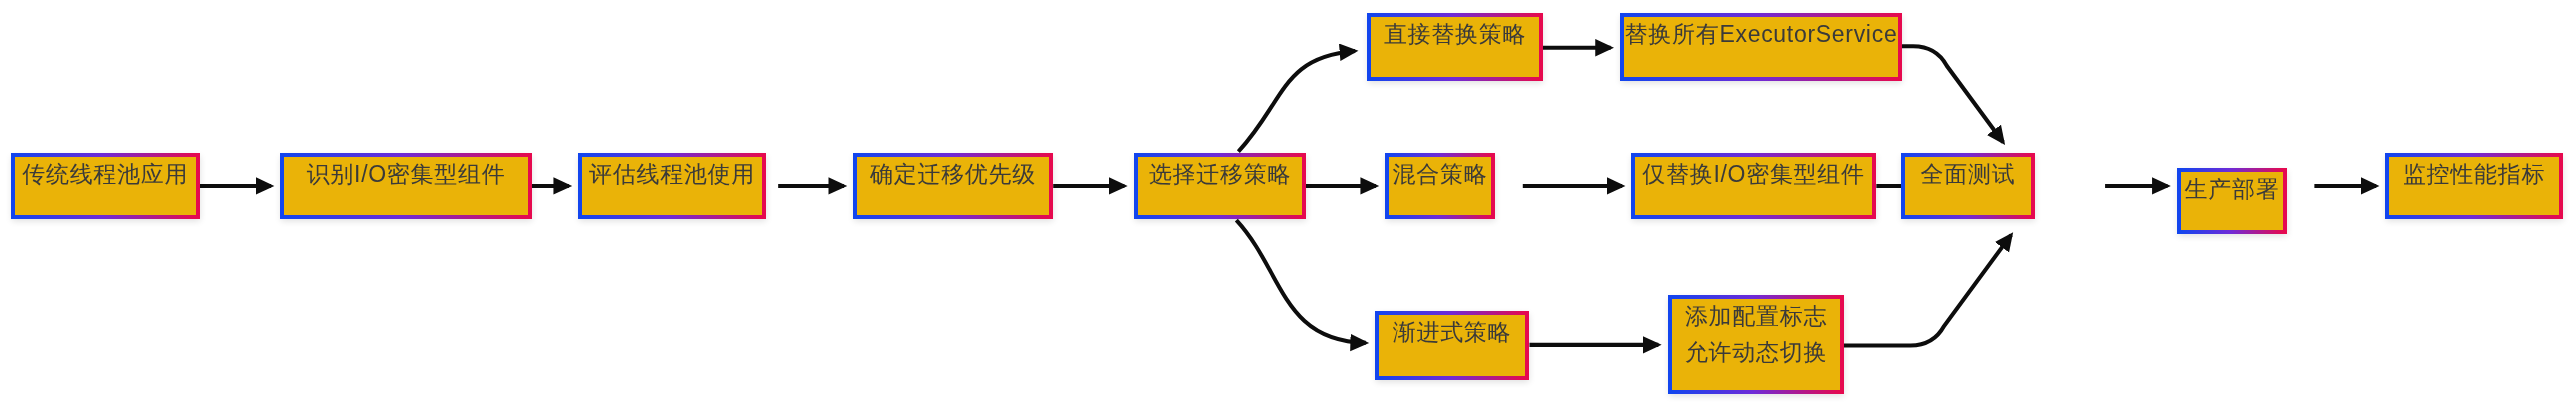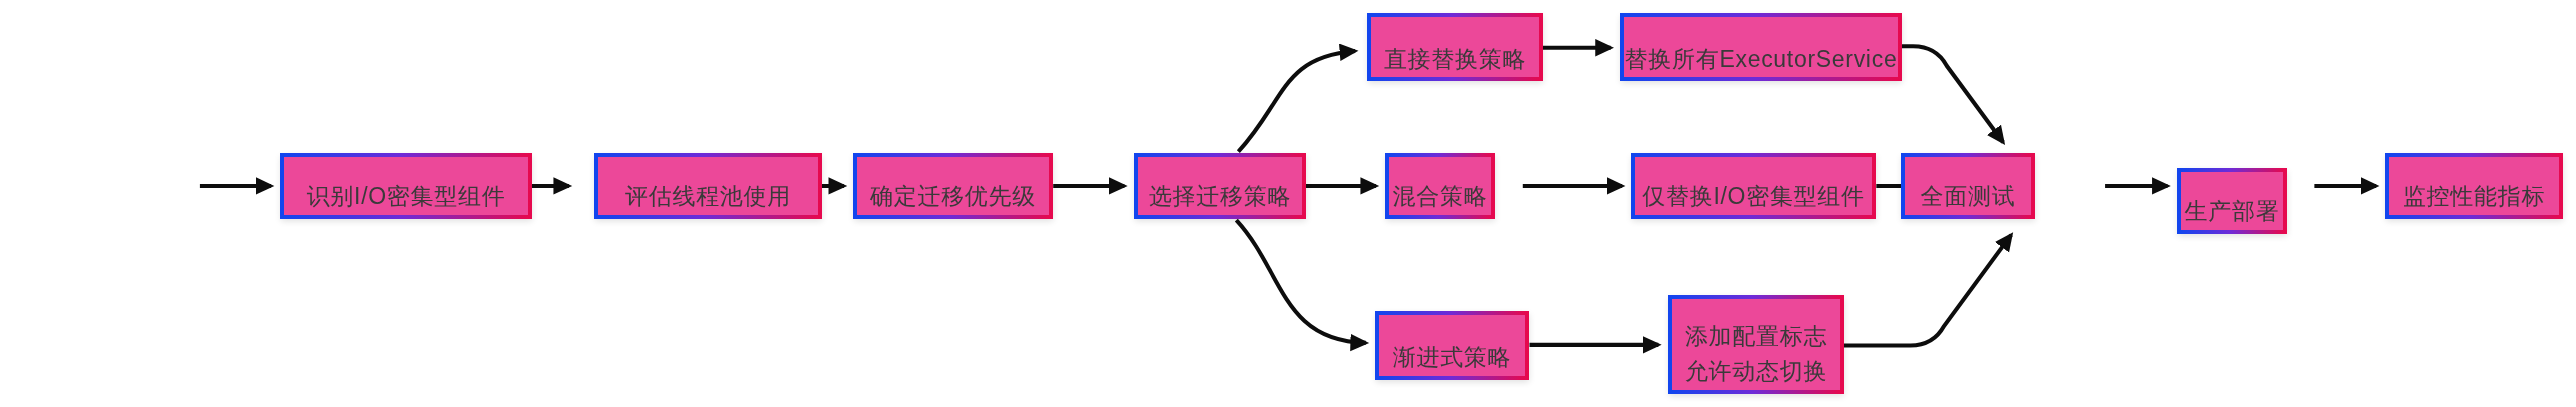--- a/index.html
+++ b/index.html
@@ -2,22 +2,22 @@
 <html style="--border-gradient-start: #1245ee; --border-gradient-mid: #6d2bd8; --border-gradient-end: #e6094e; --arrow-color: #0d0d0d; --text-color: #3a3a3a; --watermark-color: #9b9793; --background: #ffffff;font-size:10.7px"><head>
 <meta charset="utf-8">
 <style>
   html,body{margin:0;padding:0;background:#ffffff;}
   body{width:2576px;height:408px;overflow:hidden;font-family:"Liberation Sans",sans-serif;}
   .canvas{position:relative;width:2576px;height:408px;background:#ffffff;}
   #edges{position:absolute;left:0;top:0;width:2576px;height:408px;}
   #edges path.edge{fill:none;stroke:var(--arrow-color,#0d0d0d);stroke-width:6;}
   #edges marker path{fill:var(--arrow-color,#0d0d0d);}
   .node{
-    position:absolute;box-sizing:border-box;background:#ec4899;
-    display:flex;align-items:flex-end;justify-content:center;text-align:center;
+    position:absolute;box-sizing:border-box;background:#eab308;
+    display:flex;align-items:flex-start;justify-content:center;text-align:center;
     border:4px solid;
     border-image:linear-gradient(90deg,var(--border-gradient-start,#1245ee) 0%,var(--border-gradient-mid,#6d2bd8) 48%,var(--border-gradient-end,#e6094e) 100%) 1;
     box-shadow:1.3px 3.4px 6.7px rgba(0,0,0,0.13);
   }
   .node-label{
     font-size:23px;line-height:1.55;color:var(--text-color,#3a3a3a);
     white-space:pre-line;letter-spacing:0.7px;
   }
   .watermark{
     position:absolute;right:12px;bottom:5.4px;
@@ -47,24 +47,27 @@
     <path class="edge" d="M2300 71 H2401" marker-end="url(#arrowhead)"></path>
     <path class="edge" d="M2270 277 H2418" marker-end="url(#arrowhead)"></path>
     <path class="edge" d="M2280 514 H2472" marker-end="url(#arrowhead)"></path>
     <path class="edge" d="M2835 69 H2852 Q2886 69 2902 98 L2986 212" marker-end="url(#arrowhead)"></path>
     <path class="edge" d="M2797 277 H2924" marker-end="url(#arrowhead)"></path>
     <path class="edge" d="M2748 515 H2848 Q2882 515 2898 486 L2998 350" marker-end="url(#arrowhead)"></path>
     <path class="edge" d="M3138 277 H3231" marker-end="url(#arrowhead)"></path>
     <path class="edge" d="M3450 277 H3542" marker-end="url(#arrowhead)"></path>
   </svg>
 
+  <div class="node" style="left:10.7px;top:153px;width:189px;height:66px">
+      <span class="node-label">传统线程池应用</span>
+    </div>
   <div class="node" style="left:280px;top:153px;width:252px;height:66px">
       <span class="node-label">识别I/O密集型组件</span>
     </div>
-  <div class="node" style="left:594px;top:153px;width:228px;height:66px">
+  <div class="node" style="left:578px;top:153px;width:188px;height:66px">
       <span class="node-label">评估线程池使用</span>
     </div>
   <div class="node" style="left:853px;top:153px;width:200px;height:66px">
       <span class="node-label">确定迁移优先级</span>
     </div>
   <div class="node" style="left:1134px;top:153px;width:172px;height:66px">
       <span class="node-label">选择迁移策略</span>
     </div>
   <div class="node" style="left:1367px;top:13.4px;width:176px;height:68px">
       <span class="node-label">直接替换策略</span>

